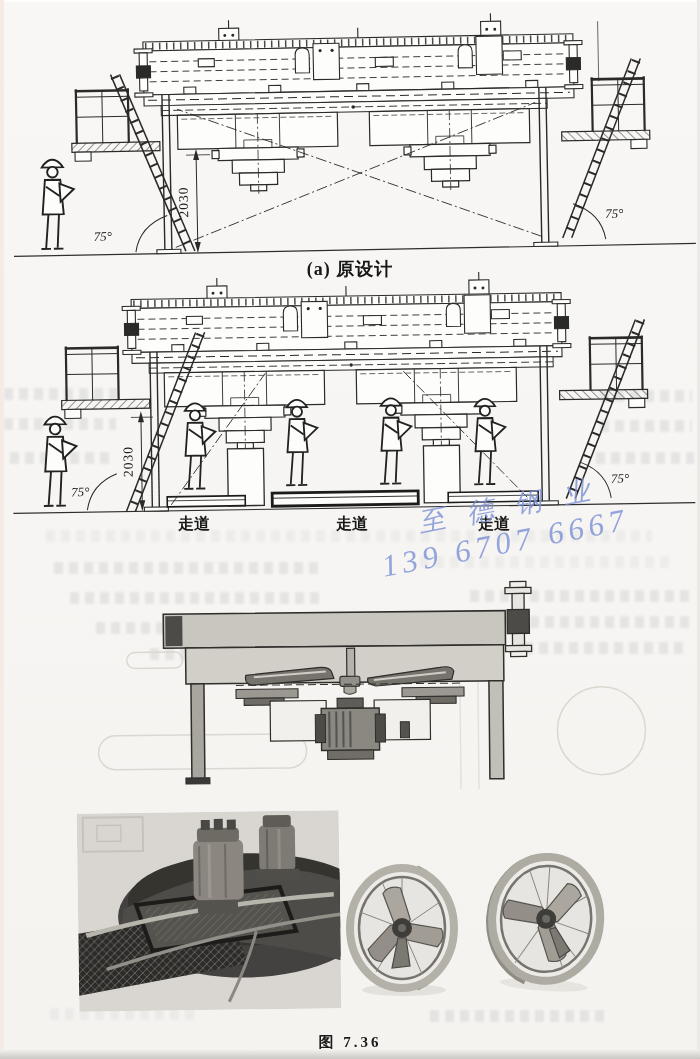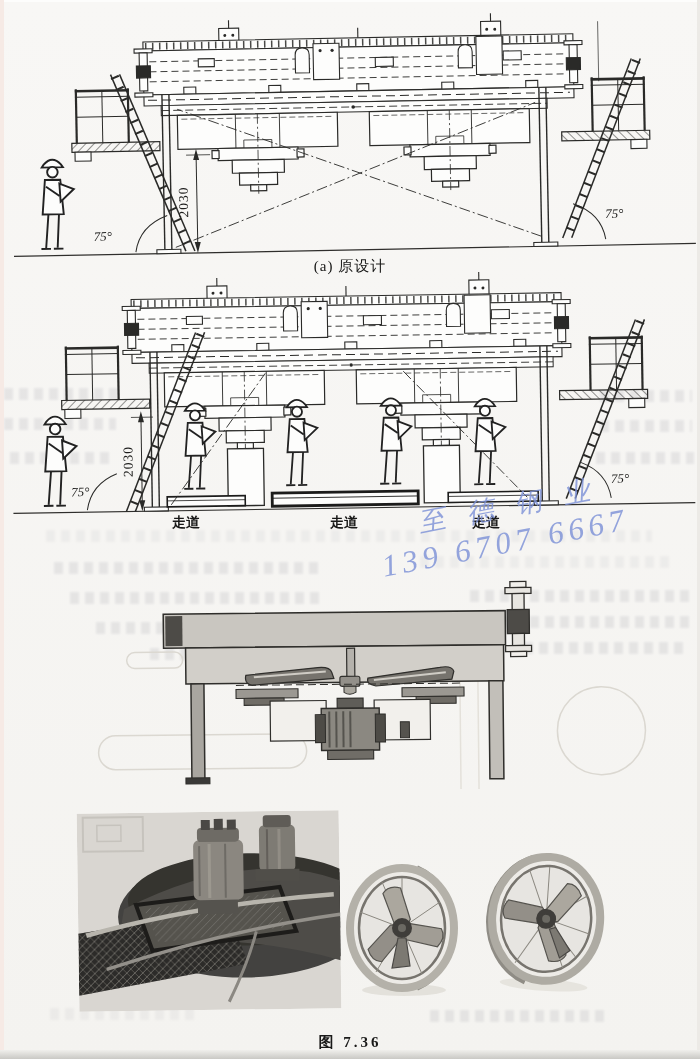--- a/index.html
+++ b/index.html
@@ -10,23 +10,23 @@
   .edge-left{position:absolute;left:0;top:0;width:4px;height:100%;background:#f6eae5;}
   .edge-right{position:absolute;right:0;top:0;width:3px;height:100%;background:#eceae6;}
   .edge-bottom{position:absolute;left:0;bottom:0;width:100%;height:9px;
                background:linear-gradient(#f0efec,#c9c8c4);}
   .edge-top{position:absolute;left:0;top:0;width:100%;height:2px;background:#fdfdfc;}
   
   .bleed{position:absolute;height:12px;opacity:.13;filter:blur(1.3px);
          background:repeating-linear-gradient(90deg,#7c7c88 0 9px,transparent 9px 15px);}
   .bleed.weak{opacity:.07;}
   svg.lineart{position:absolute;left:0;top:0;}
-  .cap{position:absolute;left:0;width:700px;text-align:center;font-size:15px;
-       font-weight:400;letter-spacing:1px;color:#171716;}
-  .walklabel{position:absolute;width:44px;text-align:left;font-size:14px;
+  .cap{position:absolute;left:0;width:700px;text-align:center;font-size:18px;
+       font-weight:700;letter-spacing:1px;color:#171716;}
+  .walklabel{position:absolute;width:44px;text-align:center;font-size:16px;
              font-weight:700;color:#181817;}
   .fignum{position:absolute;left:0;width:700px;text-align:center;font-size:15px;
           font-weight:600;letter-spacing:3px;color:#1a1a19;}
   .photo{position:absolute;}
   #watermark{position:absolute;left:372px;top:514px;width:320px;
              transform:rotate(-11deg);transform-origin:left top;
              color:rgba(124,145,215,.82);pointer-events:none;}
   #watermark .wm1{font-size:27px;letter-spacing:22px;margin-left:44px;
                   font-style:italic;white-space:nowrap;}
   #watermark .wm2{font-size:31px;letter-spacing:5px;margin-top:0px;

